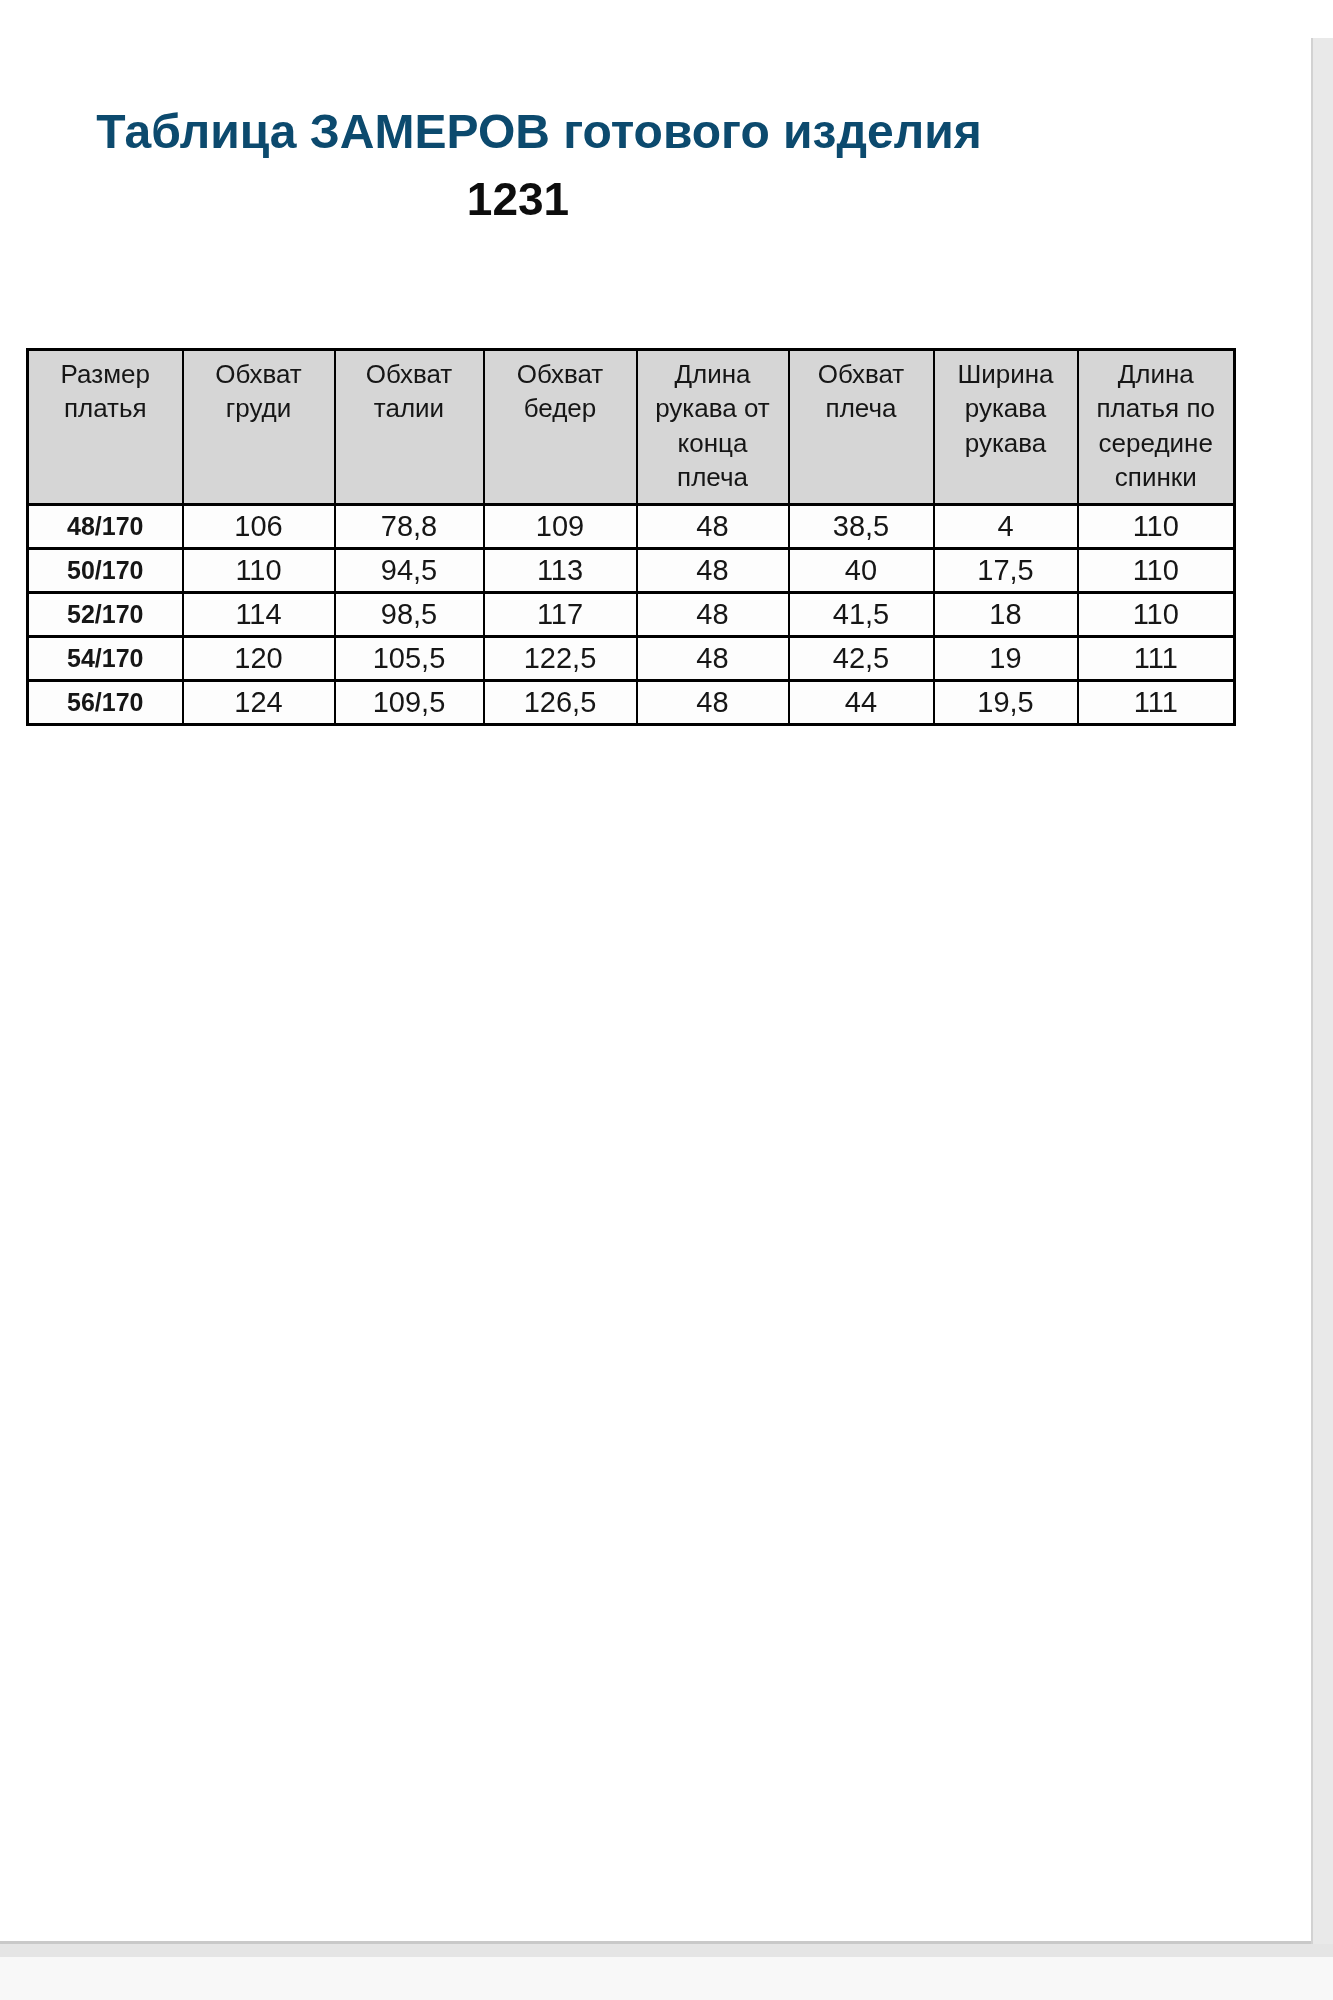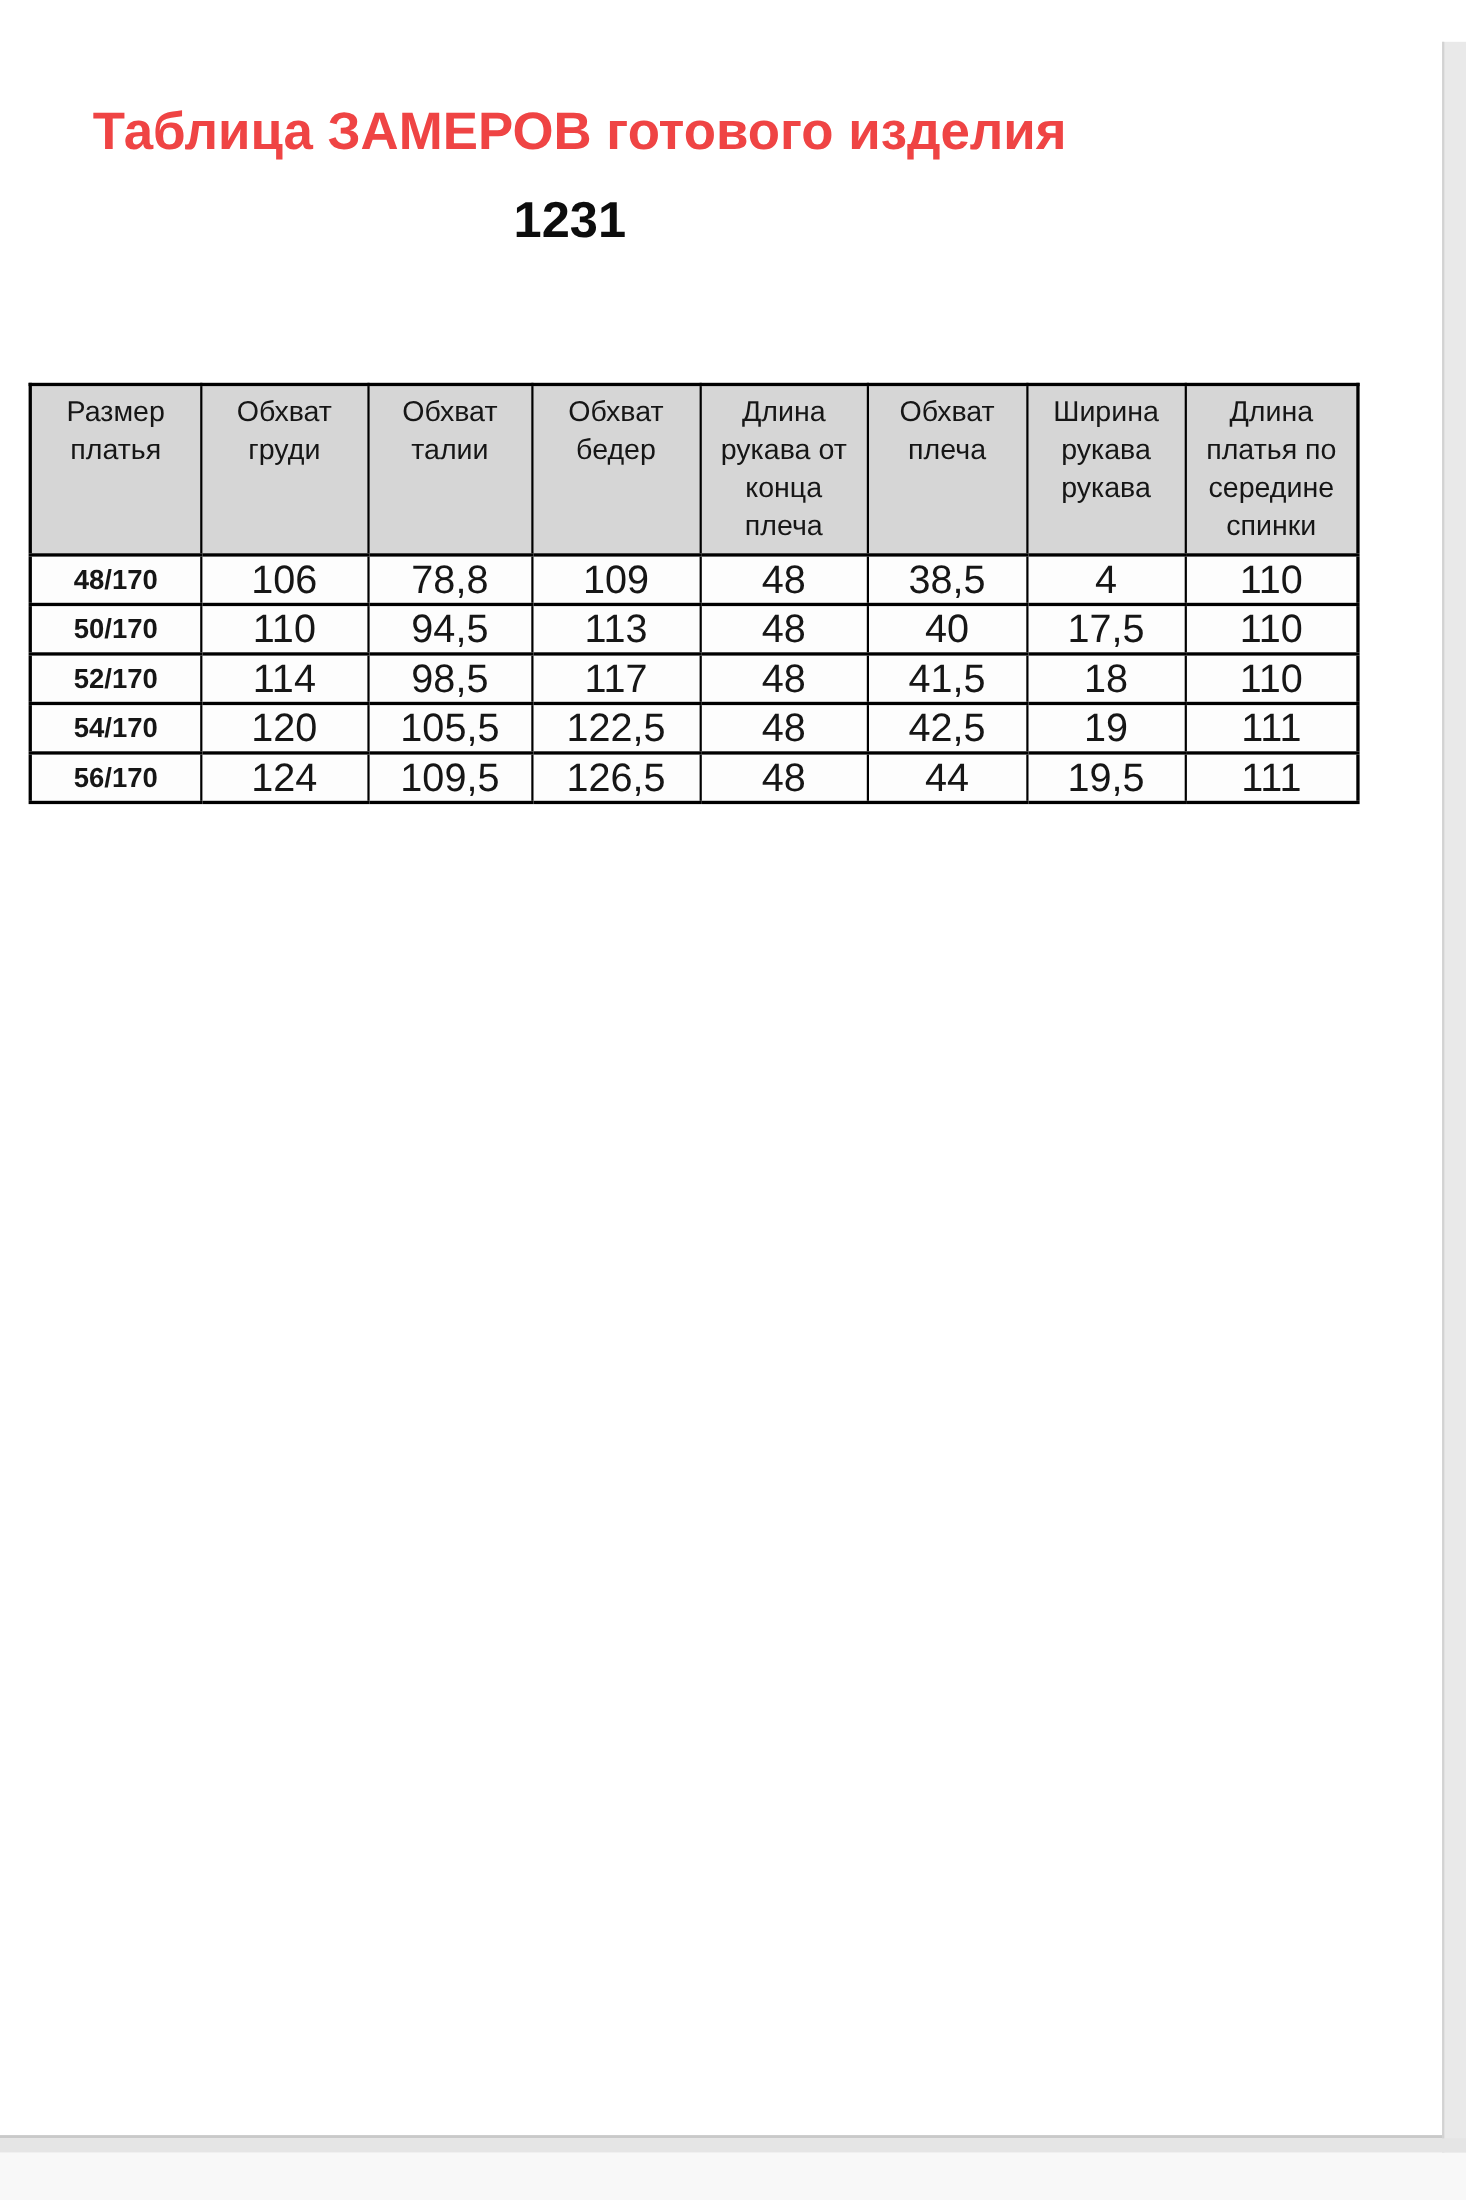--- a/index.html
+++ b/index.html
@@ -18,22 +18,22 @@
     background: #ffffff;
   }
   .title {
     position: absolute;
     top: 88px; left: 0;
     width: 1046px;
     text-align: center;
     font-size: 48px;
     font-weight: bold;
     letter-spacing: 0px;
-    margin: 4px;
-    color: #ef4444;
+    margin: 16px;
+    color: #0c4a6e;
   }
   .subtitle {
     position: absolute;
     top: 172px; left: 0;
     width: 1036px;
     text-align: center;
     font-size: 46px;
     font-weight: bold;
     margin: 0;
     color: #0d0d0d;
@@ -68,21 +68,21 @@
     padding: 6px 6px 0 6px;
     color: #161616;
   }
   table.measure td {
     border: 2px solid #000000;
     border-top-width: 3px;
     border-bottom-width: 3px;
     height: 41px;
     text-align: center;
     vertical-align: middle;
-    font-size: 36px;
+    font-size: 29px;
     padding: 0 4px;
     color: #161616;
     background: #fdfdfd;
   }
   table.measure td.size {
     font-weight: bold;
     font-size: 25px;
   }
   
   .right-strip {

